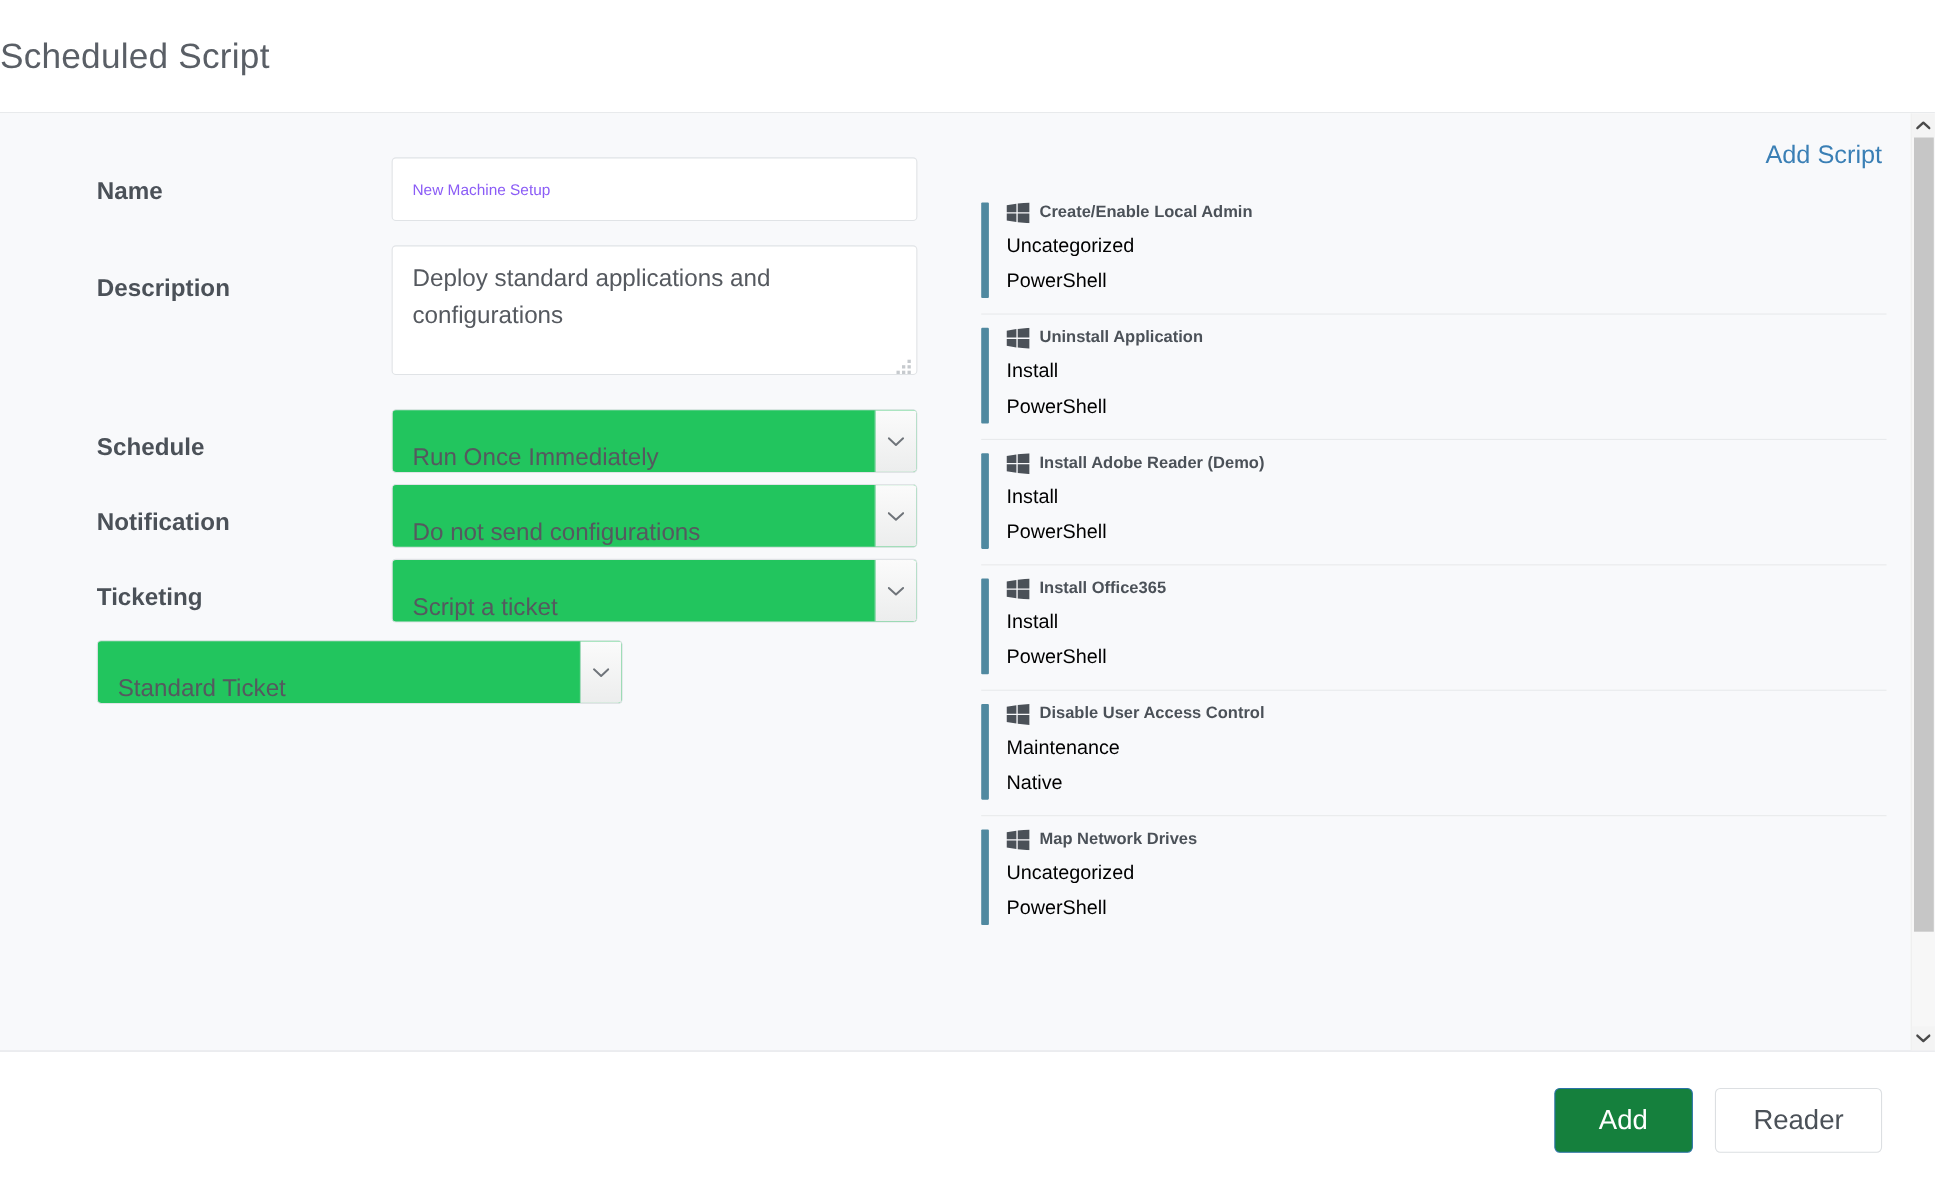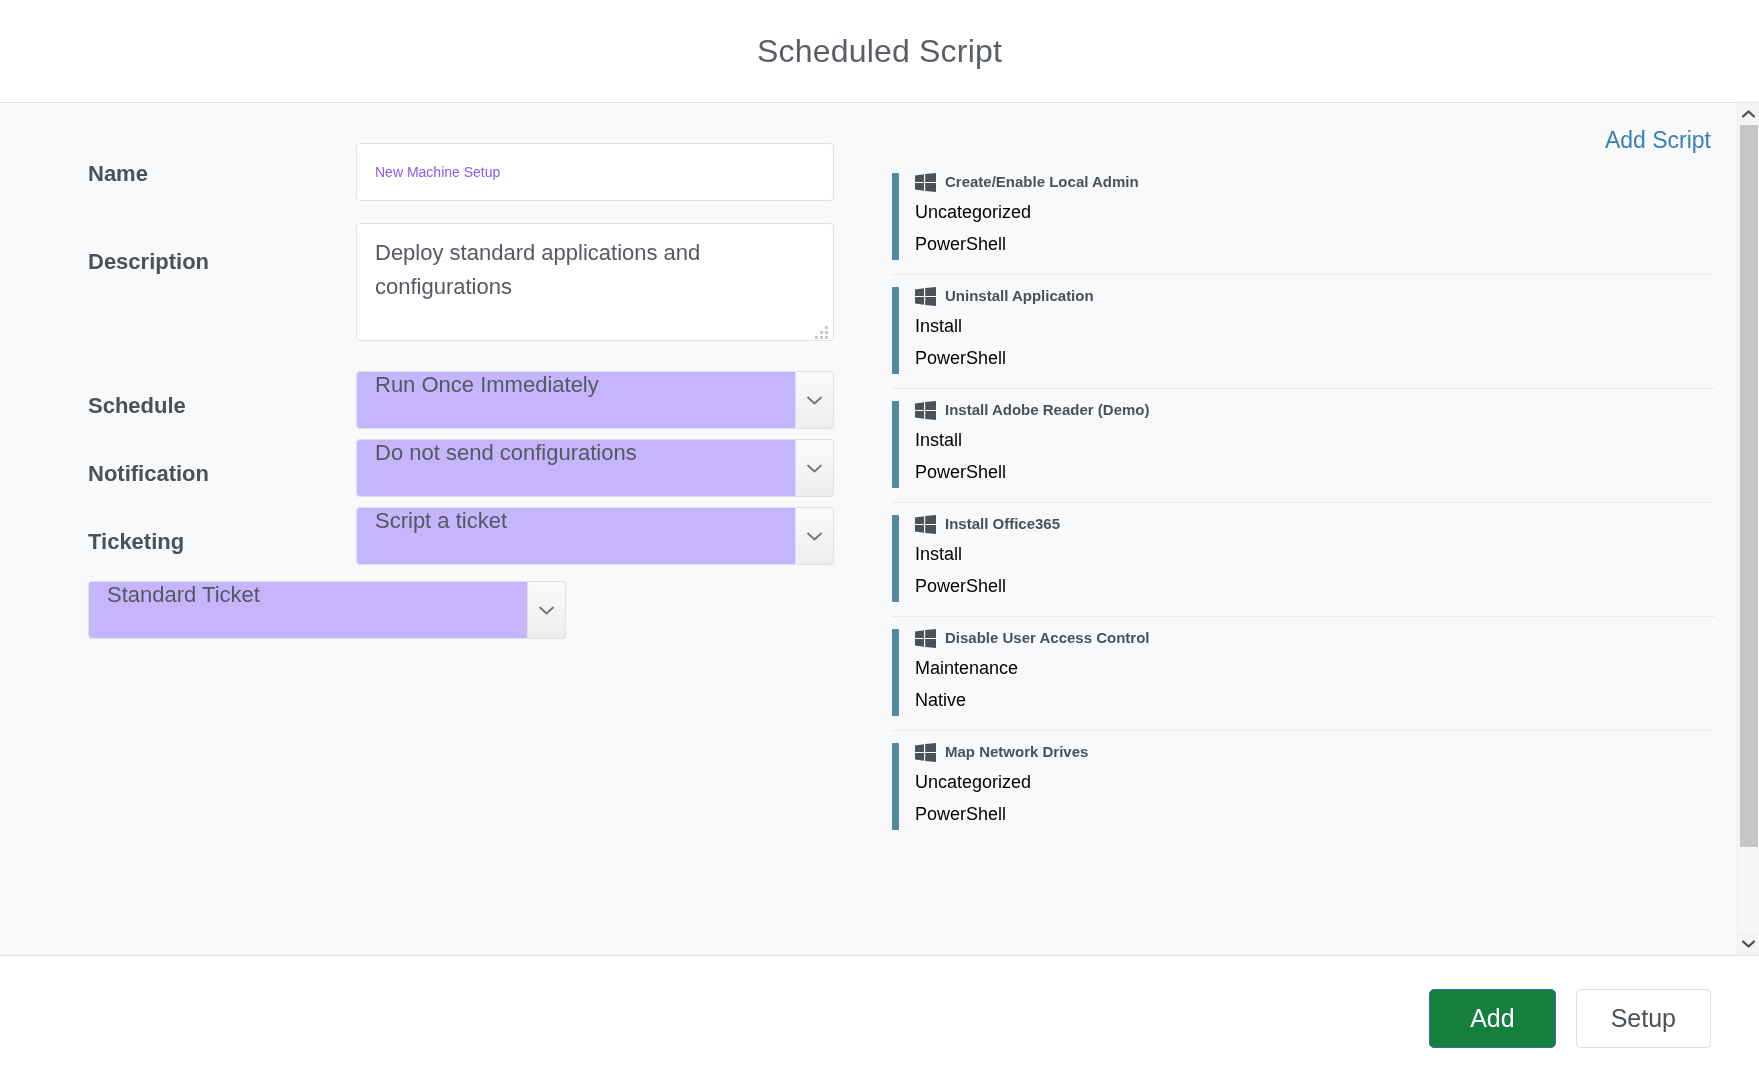--- a/index.html
+++ b/index.html
@@ -21,21 +21,20 @@
   }
 
   
   .modal-header {
     height: 103px;
     flex: 0 0 103px;
     background: #ffffff;
     border-bottom: 1px solid #e3e5e8;
     display: flex;
     align-items: center;
-    justify-content: center;
   }
   .modal-title {
     font-size: 32px;
     font-weight: 400;
     color: #5a5f66;
     letter-spacing: 0.2px;
   }
 
   
   .modal-body {
@@ -137,23 +136,23 @@
   .resize-grip i:nth-child(5){ right:5px;bottom:5px; }
   .resize-grip i:nth-child(6){ right:0;  bottom:10px; }
 
   
   .select-wrap {
     position: relative;
     width: 478px;
     height: 58px;
     border: 1px solid #e0e3e6;
     border-radius: 4px;
-    background: #c4b5fd;
-    display: flex;
-    align-items: flex-start;
+    background: #22c55e;
+    display: flex;
+    align-items: flex-end;
   }
   .select-value {
     flex: 1 1 auto;
     font-size: 22px;
     color: #55595f;
     padding: 0 18px;
     white-space: nowrap;
     overflow: hidden;
   }
   .select-arrow {
@@ -173,21 +172,21 @@
   .scripts-col {
     flex: 1 1 auto;
     padding: 24px 44px 0 12px;
     position: relative;
   }
 
   .add-script-row {
     display: flex;
     justify-content: flex-end;
     padding-right: 4px;
-    margin-bottom: 7px;
+    margin-bottom: 18px;
   }
   .add-script-link {
     font-size: 23px;
     color: #3a7fb5;
     text-decoration: none;
     cursor: pointer;
   }
 
   .script-list { width: 100%; }
 
@@ -518,16 +517,16 @@
       <div class="sb-btn">
         <svg width="13" height="8" viewBox="0 0 13 8">
             <path d="M1 1.5 L6.5 6.5 L12 1.5" fill="none" stroke="#4a4a4a" stroke-width="2.2" stroke-linecap="round" stroke-linejoin="round"></path>
           </svg>
       </div>
     </div>
   </div>
 
   <div class="modal-footer">
     <button class="btn btn-primary">Add</button>
-    <button class="btn btn-default">Setup</button>
+    <button class="btn btn-default">Reader</button>
   </div>
 
 </div>
 
 </body></html>

